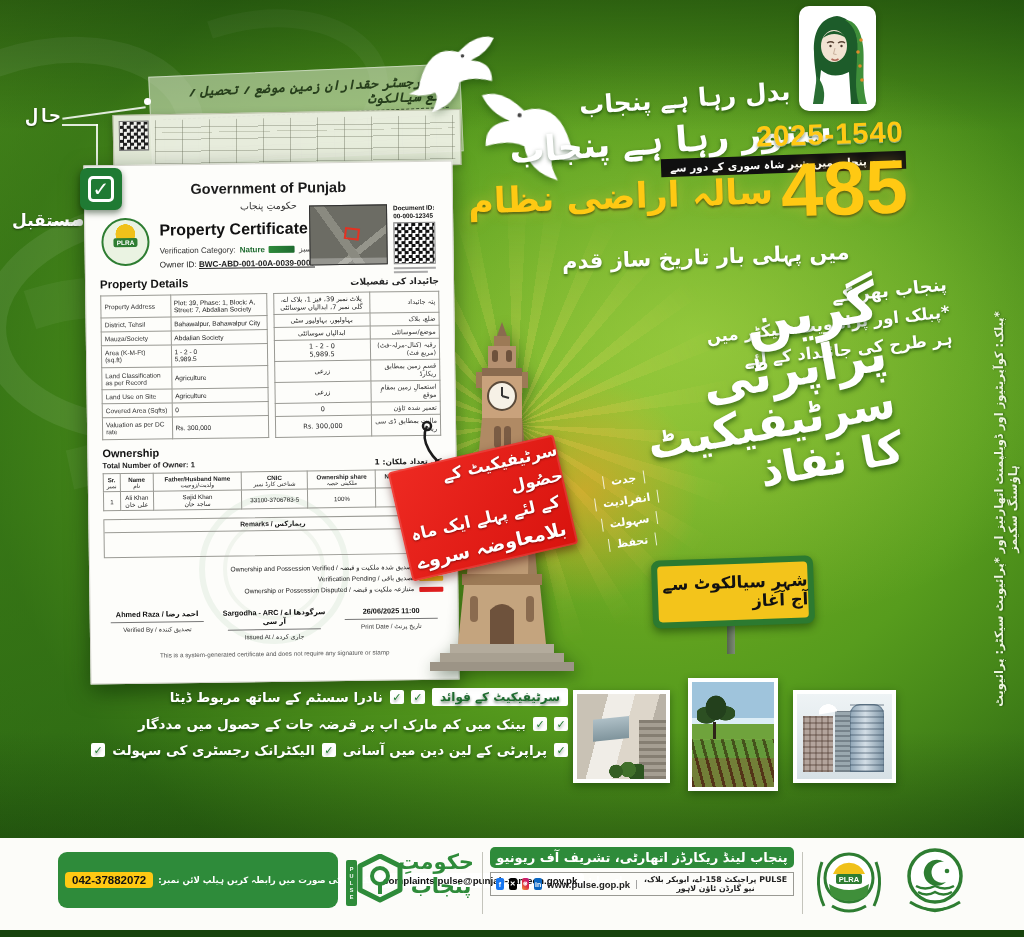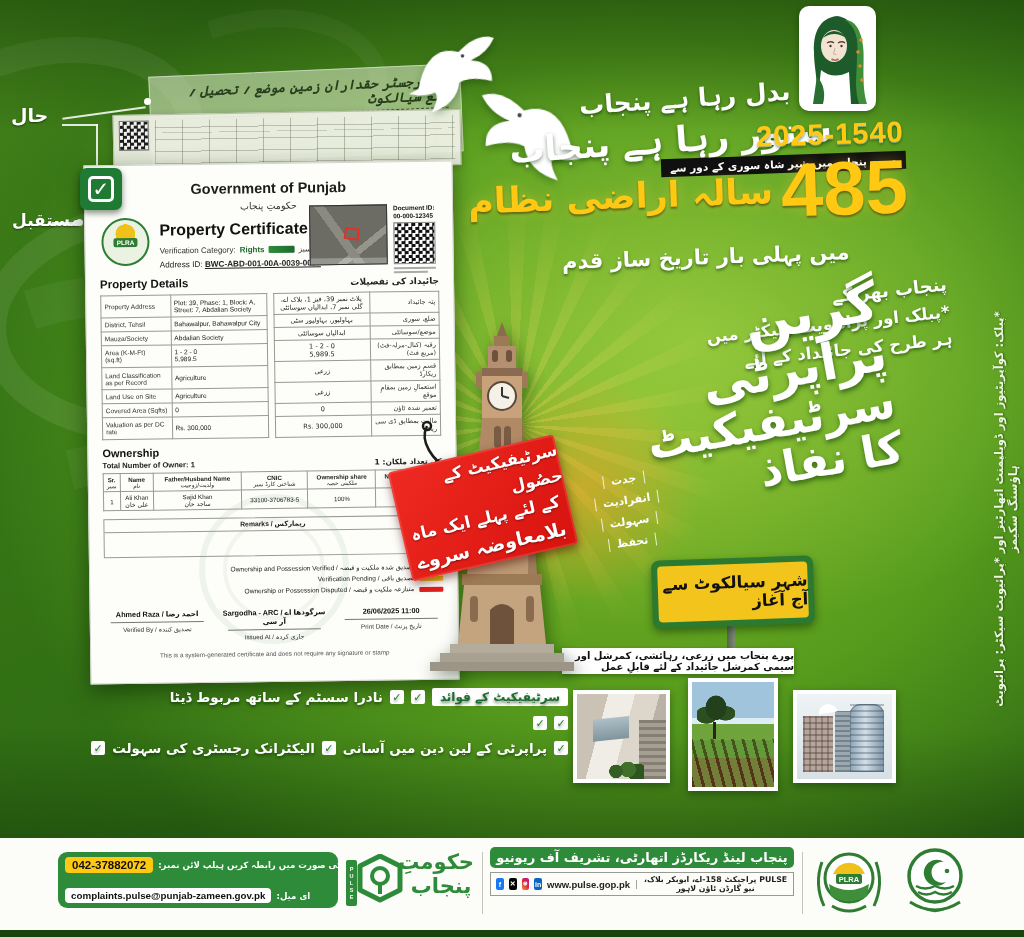--- a/index.html
+++ b/index.html
@@ -215,21 +215,21 @@
     font-size:11px; font-weight:bold; align-items:center; justify-content:center; flex:0 0 auto; }
 
   .cta { position:absolute; left:242px; top:796px; width:421px; height:37px; z-index:5; background:#f6c41c;
     display:flex; align-items:center; justify-content:center; box-shadow:0 3px 7px rgba(0,30,0,.4); }
   .cta div { font-size:14.5px; font-weight:bold; color:#111; }
 
   
   .footer { position:absolute; left:0; top:838px; width:1024px; height:92px; background:#fcfcf9; z-index:8; }
   .bottom-strip { position:absolute; left:0; top:930px; width:1024px; height:7px; background:#17430c; z-index:8; }
   .complaints { position:absolute; left:58px; top:14px; width:280px; height:56px; background:#2e8b3a; border-radius:9px;
-    padding:5px 7px; display:flex; flex-direction:column; justify-content:space-between; }
+    padding:5px 7px; display:flex; flex-direction:row; justify-content:space-between; }
   .comp-row { display:flex; align-items:center; gap:5px; direction:ltr; }
   .pill-y { background:#ffc913; color:#111; font-weight:bold; font-size:11.5px; padding:2px 7px; border-radius:4px; white-space:nowrap;}
   .pill-w { background:#fff; color:#111; font-weight:bold; font-size:9.8px; padding:2px 6px; border-radius:4px; white-space:nowrap;}
   .comp-lab { color:#fff; font-size:8.6px; font-weight:bold; white-space:nowrap; }
   .pulse-logo { position:absolute; left:346px; top:8px; width:58px; height:74px; }
   .pulse-tab { position:absolute; left:0; top:14px; width:11px; height:46px; background:#2e8b3a; border-radius:2px;
     color:#fff; font-size:5.5px; font-weight:bold; writing-mode:vertical-rl; text-orientation:upright;
     display:flex; align-items:center; justify-content:center; letter-spacing:1px; }
   .govt-text { position:absolute; left:408px; top:12px; width:66px; text-align:center; color:#2e8b3a; font-weight:bold; }
   .govt-text .g1 { font-size:21px; line-height:1.15; }
@@ -264,21 +264,21 @@
 
   <div class="old-doc-a">
     <div class="hand ur">نقل رجسٹر حقداران زمین موضع ؍ تحصیل ؍ ضلع سیالکوٹ</div>
     <div class="ruled"></div>
   </div>
   <div class="old-doc-b">
     <div class="mini-qr"></div>
     <div class="grid"></div>
   </div>
 
-  <div class="abs tag-label ur" style="left:11px; top:104px;">حال</div>
+  <div class="abs tag-label ur" style="left:26px; top:104px;font-family:Liberation Mono, monospace;">حال</div>
   <div class="conn" style="left:62px; top:112px; width:84px; height:2px; transform:rotate(-8deg);"></div>
   <div class="conn-dot" style="left:144px; top:98px;"></div>
   <div class="conn" style="left:62px; top:124px; width:36px; height:2px;"></div>
   <div class="conn" style="left:96px; top:124px; width:2px; height:106px;"></div>
   <div class="conn" style="left:96px; top:228px; width:218px; height:2px;"></div>
   <div class="conn-dot" style="left:310px; top:225px;"></div>
   <div class="abs tag-label ur" style="left:12px; top:210px; font-size:17px;">مستقبل</div>
   <div class="conn" style="left:52px; top:222px; width:28px; height:2px;"></div>
   <div class="conn-dot" style="left:76px; top:219px;"></div>
 
@@ -382,23 +382,20 @@
     <div class="ur">کے لئے پہلے ایک ماہ</div>
     <div class="ur" style="font-size:19px;">بلامعاوضہ سروے</div>
   </div>
 
   <div class="sign-post"></div>
   <div class="signboard">
     <div class="board">
         <div class="ur">شہرِ سیالکوٹ سے آج آغاز</div>
       </div>
   </div>
-  <div class="scope-strip">
-    <div class="ur">پورے پنجاب میں زرعی، رہائشی، کمرشل اور سیمی کمرشل جائیداد کے لئے قابلِ عمل</div>
-  </div>
 
   <div class="photo ph-house">
     <div class="glass"></div>
       <div class="slats"></div>
       <div class="bush"></div>
   </div>
   <div class="photo ph-field">
     <div class="furrows"></div>
       <div class="tree"></div>
       <div class="trunk"></div>
@@ -421,26 +418,26 @@
       <div class="gov-ur ur">حکومتِ پنجاب</div>
       <div class="plra-badge">
         <span>PLRA</span>
       </div>
       <div class="cert-title-row">
         <span class="cert-title-en">Property Certificate</span>
         <span class="cert-title-ur ur">سند جائیداد</span>
       </div>
       <div class="verif-row">
         <span>Verification Category:</span>
-        <span class="v">Rights</span>
+        <span class="v">Nature</span>
         <span class="verif-swatch"></span>
         <span class="verif-ur ur">کیٹیگری تصدیق: سبز</span>
       </div>
       <div class="parcel-row">
-        <span>Address ID:</span>
+        <span>Owner ID:</span>
         <span class="pid">BWC-ABD-001-00A-0039-0000</span>
       </div>
       <div class="sat">
         <div class="plot"></div>
         <div class="cap"></div>
       </div>
       <div class="docid pre"><span>Document ID:</span><br><span>00-000-12345</span></div>
       <div class="qr"></div>
       <div class="qr-cap">
           <i></i>
@@ -494,21 +491,21 @@
               </tr>
         </tbody>
           </table>
         <table class="pd urt ur">
           <tbody>
               <tr>
                 <td class="lab">پتہ جائیداد</td>
                 <td class="val">پلاٹ نمبر 39، فیز 1، بلاک اے، گلی نمبر 7، ابدالیاں سوسائٹی</td>
               </tr>
           <tr>
-                <td class="lab">ضلع، سوری</td>
+                <td class="lab">ضلع، بلاک</td>
                 <td class="val">بہاولپور، بہاولپور سٹی</td>
               </tr>
           <tr>
                 <td class="lab">موضع/سوسائٹی</td>
                 <td class="val">ابدالیاں سوسائٹی</td>
               </tr>
           <tr>
                 <td class="lab">رقبہ (کنال-مرلہ-فٹ)
 (مربع فٹ)</td>
                 <td class="val">1 - 2 - 0
@@ -609,20 +606,21 @@
   <div class="benefits ur">
     <div class="line">
       <span class="hdr">سرٹیفیکیٹ کے فوائد</span>
       <span class="chk">✓</span>
       <span class="chk">✓</span>
       <span>نادرا سسٹم کے ساتھ مربوط ڈیٹا</span>
     </div>
     <div class="line">
       <span class="chk">✓</span>
       <span class="chk">✓</span>
+      <span>بینک میں کم مارک اپ پر قرضہ جات کے حصول میں مددگار</span>
     </div>
     <div class="line">
       <span class="chk">✓</span>
       <span>پراپرٹی کے لین دین میں آسانی</span>
       <span class="chk">✓</span>
       <span>الیکٹرانک رجسٹری کی سہولت</span>
       <span class="chk">✓</span>
     </div>
   </div>
 

